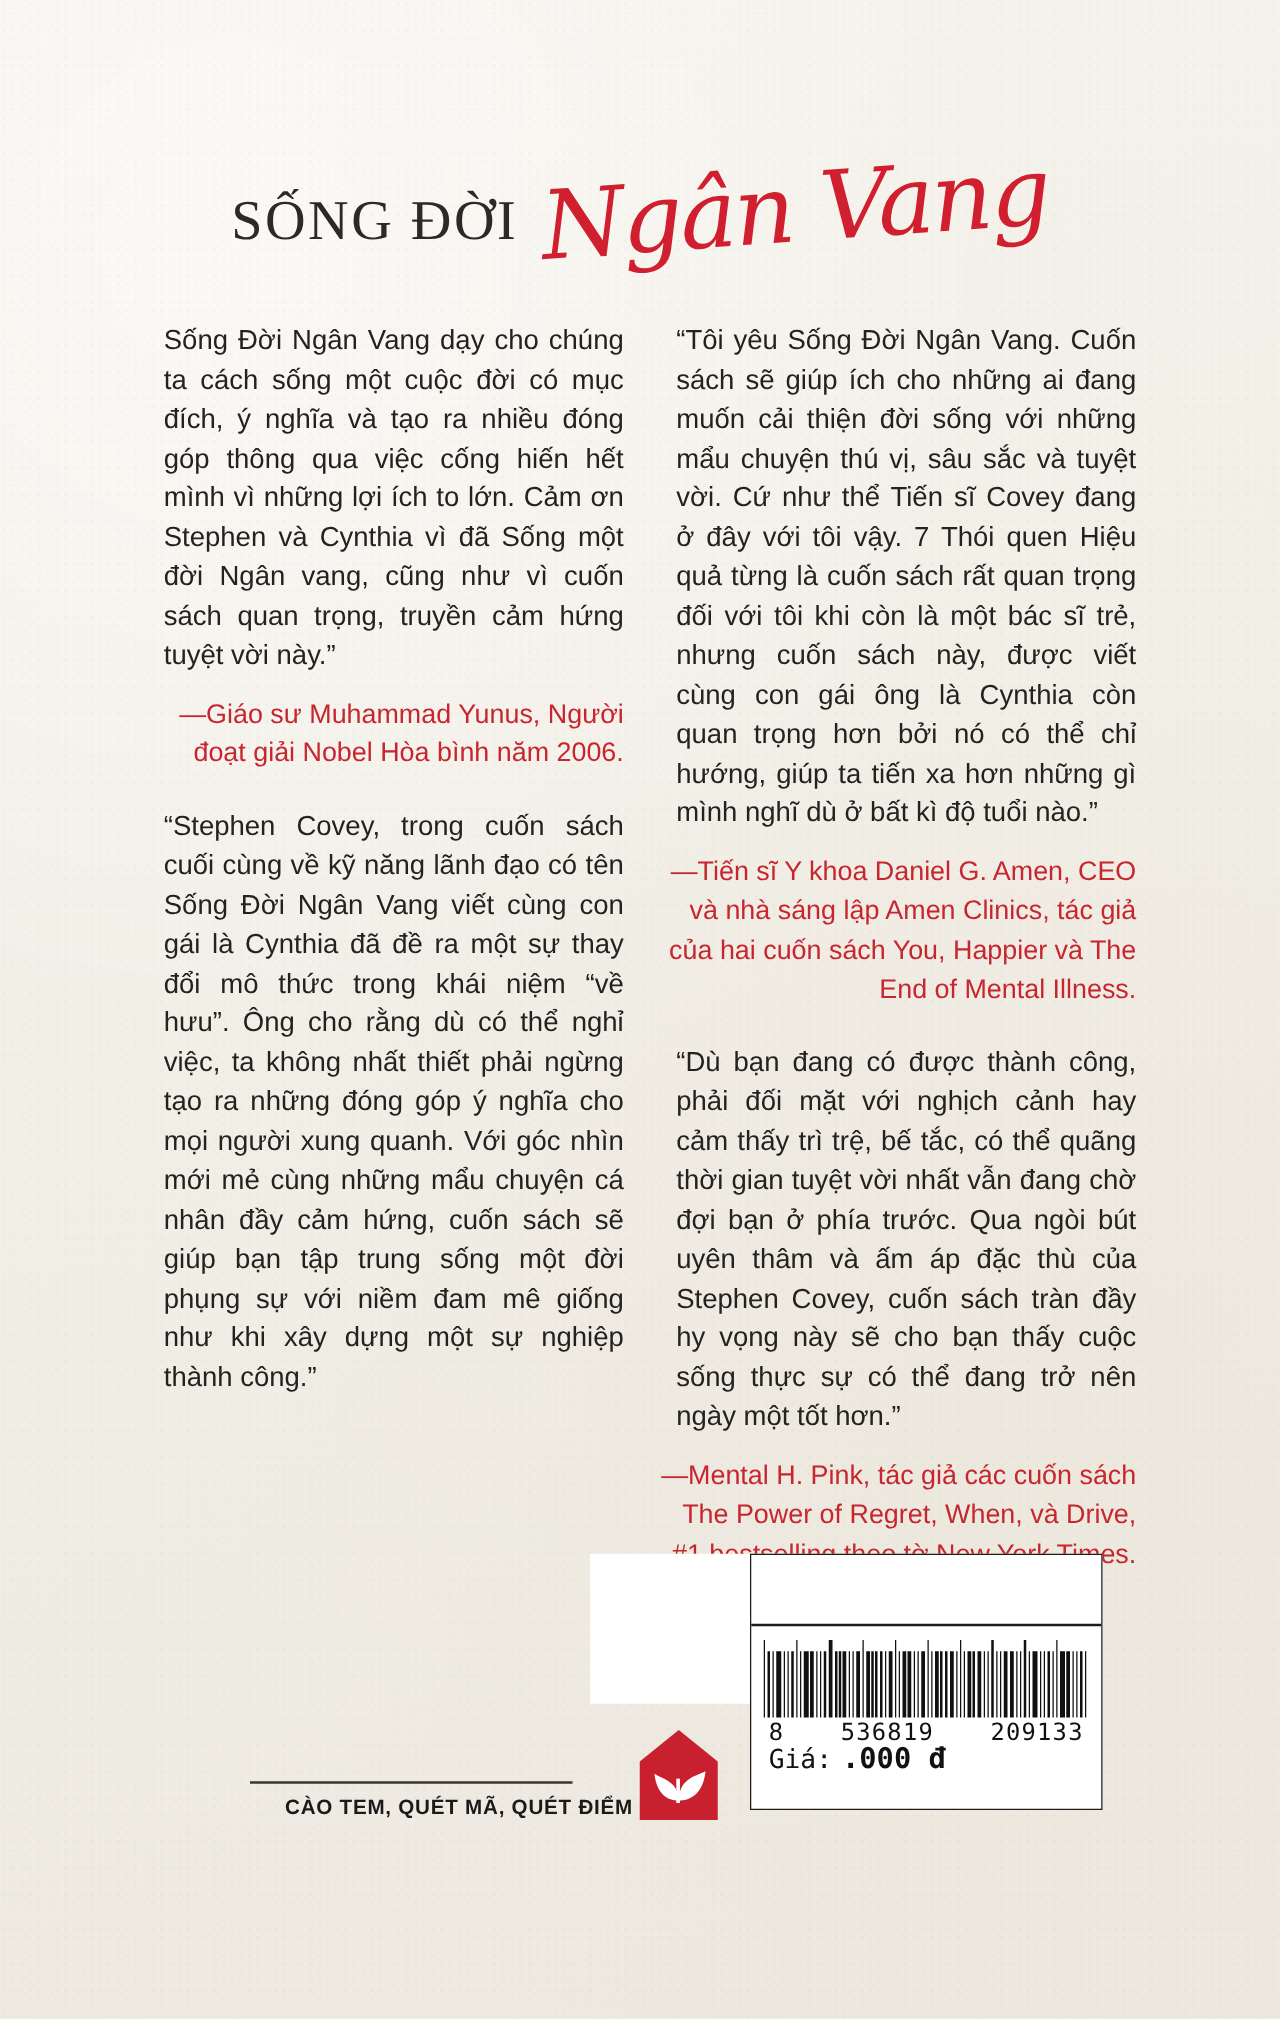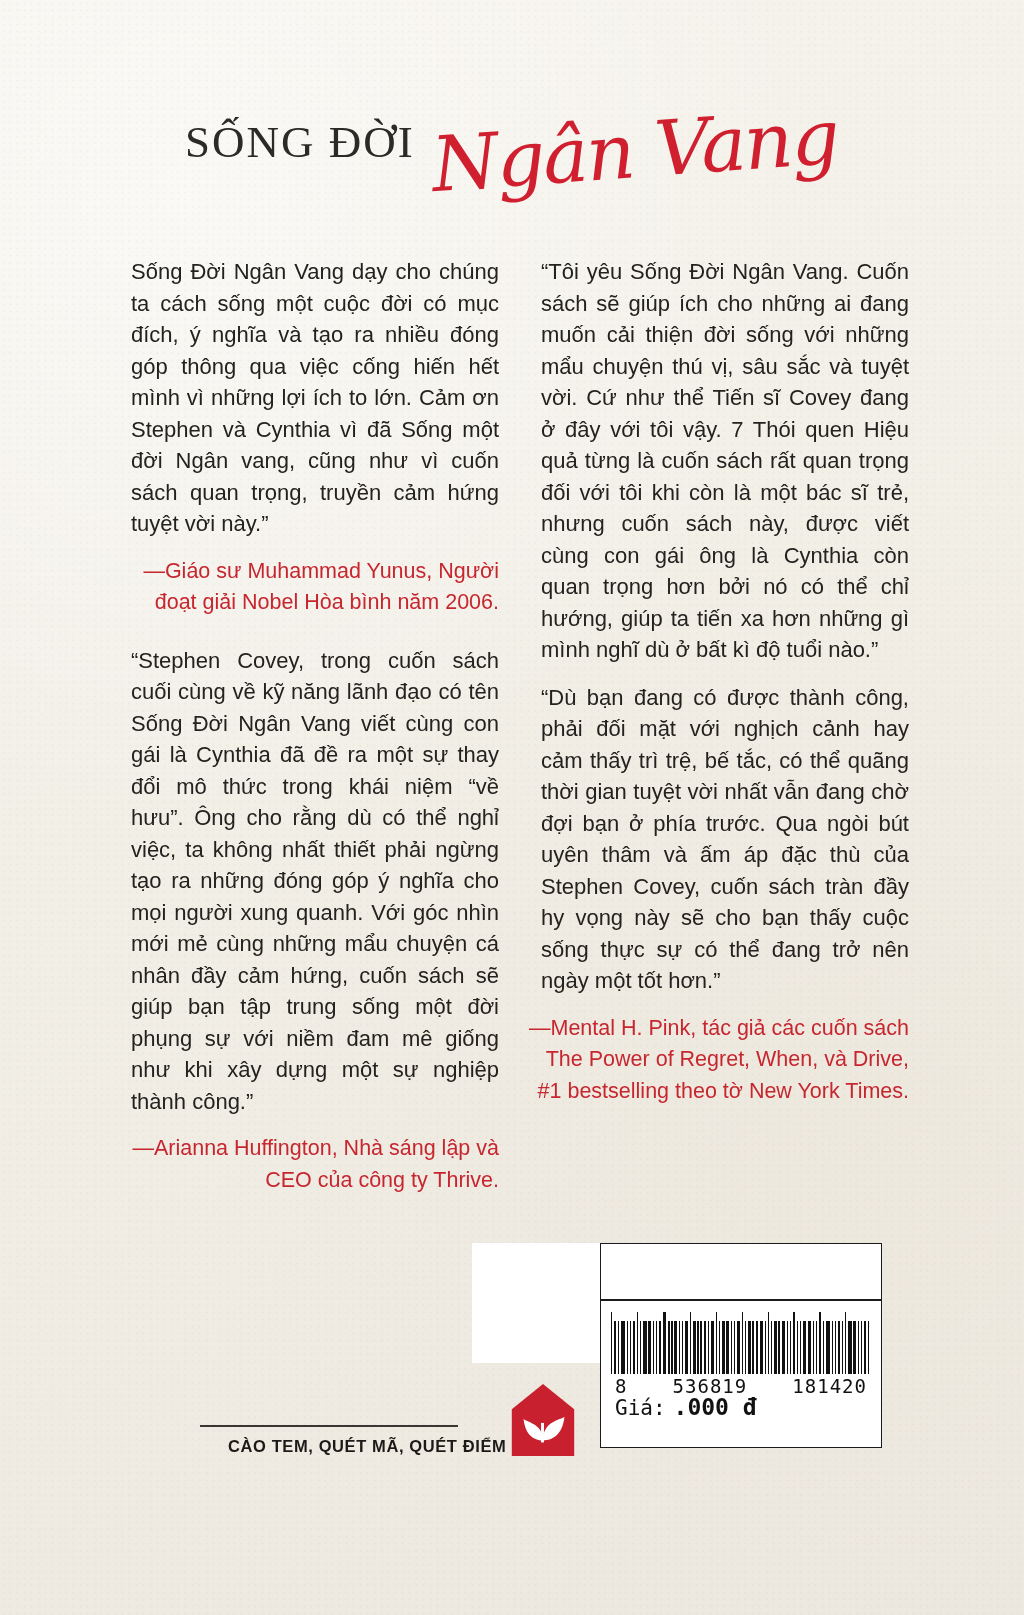--- a/index.html
+++ b/index.html
@@ -35,20 +35,21 @@
   }
 
   
   .title-block {
     position: absolute;
     top: 112px;
     left: 0;
     right: 0;
     height: 120px;
     display: flex;
+    align-items: center;
     justify-content: center;
   }
   .title-serif {
     font-family: "Liberation Serif", serif;
     font-size: 45px;
     letter-spacing: 2px;
     color: #2c2a28;
     font-weight: 400;
     white-space: nowrap;
     transform: translateY(4px);
@@ -216,25 +217,25 @@
     <span class="title-script">Ngân Vang</span>
   </div>
 
   <div class="columns">
 
     <div class="col">
       <p class="quote">Sống Đời Ngân Vang dạy cho chúng ta cách sống một cuộc đời có mục đích, ý nghĩa và tạo ra nhiều đóng góp thông qua việc cống hiến hết mình vì những lợi ích to lớn. Cảm ơn Stephen và Cynthia vì đã Sống một đời Ngân vang, cũng như vì cuốn sách quan trọng, truyền cảm hứng tuyệt vời này.”</p>
       <p class="attrib"><span>—Giáo sư </span><b>Muhammad Yunus</b><span>, Người đoạt giải Nobel Hòa bình năm 2006.</span></p>
 
       <p class="quote">“Stephen Covey, trong cuốn sách cuối cùng về kỹ năng lãnh đạo có tên Sống Đời Ngân Vang viết cùng con gái là Cynthia đã đề ra một sự thay đổi mô thức trong khái niệm “về hưu”. Ông cho rằng dù có thể nghỉ việc, ta không nhất thiết phải ngừng tạo ra những đóng góp ý nghĩa cho mọi người xung quanh. Với góc nhìn mới mẻ cùng những mẩu chuyện cá nhân đầy cảm hứng, cuốn sách sẽ giúp bạn tập trung sống một đời phụng sự với niềm đam mê giống như khi xây dựng một sự nghiệp thành công.”</p>
-      <p class="attrib"><span>—</span><b>Arianna Huffington</b><span>, Nhà sáng lập và CEO của công ty Thrive.</span></p>
     </div>
 
     <div class="col">
       <p class="quote">“Tôi yêu Sống Đời Ngân Vang. Cuốn sách sẽ giúp ích cho những ai đang muốn cải thiện đời sống với những mẩu chuyện thú vị, sâu sắc và tuyệt vời. Cứ như thể Tiến sĩ Covey đang ở đây với tôi vậy. 7 Thói quen Hiệu quả từng là cuốn sách rất quan trọng đối với tôi khi còn là một bác sĩ trẻ, nhưng cuốn sách này, được viết cùng con gái ông là Cynthia còn quan trọng hơn bởi nó có thể chỉ hướng, giúp ta tiến xa hơn những gì mình nghĩ dù ở bất kì độ tuổi nào.”</p>
+      <p class="attrib"><span>—Tiến sĩ Y khoa </span><b>Daniel G. Amen</b><span>, CEO và nhà sáng lập Amen Clinics, tác giả của hai cuốn sách You, Happier và The End of Mental Illness.</span></p>
 
       <p class="quote">“Dù bạn đang có được thành công, phải đối mặt với nghịch cảnh hay cảm thấy trì trệ, bế tắc, có thể quãng thời gian tuyệt vời nhất vẫn đang chờ đợi bạn ở phía trước. Qua ngòi bút uyên thâm và ấm áp đặc thù của Stephen Covey, cuốn sách tràn đầy hy vọng này sẽ cho bạn thấy cuộc sống thực sự có thể đang trở nên ngày một tốt hơn.”</p>
       <p class="attrib"><span>—</span><b>Mental H. Pink</b><span>, tác giả các cuốn sách The Power of Regret, When, và Drive, #1 bestselling theo tờ New York Times.</span></p>
     </div>
   </div>
 
   <div class="bottom">
 
     <div class="scratch-card"></div>
 
@@ -310,21 +311,21 @@
             <i style="width: 5.7px; margin-right: 1.9px; height: 86%;"></i>
             <i style="width: 3.8px; margin-right: 1.9px; height: 86%;"></i>
             <i style="width: 1.9px; margin-right: 1.9px; height: 86%;"></i>
             <i style="width: 1.9px; margin-right: 1.9px; height: 86%;"></i>
             <i style="width: 3.8px; margin-right: 1.9px; height: 86%;"></i>
             <i style="width: 1.9px; margin-right: 1.9px; height: 86%;"></i>
           </div>
         <div class="barcode-digits">
           <span>8</span>
           <span>536819</span>
-          <span>181420</span>
+          <span>209133</span>
         </div>
       </div>
 
       <div class="price-line">
         <span>Giá:</span><span class="amount">.000 đ</span>
       </div>
     </div>
 
     <div class="logo">
       <svg viewBox="0 0 80 82" width="78" height="80" aria-hidden="true">

